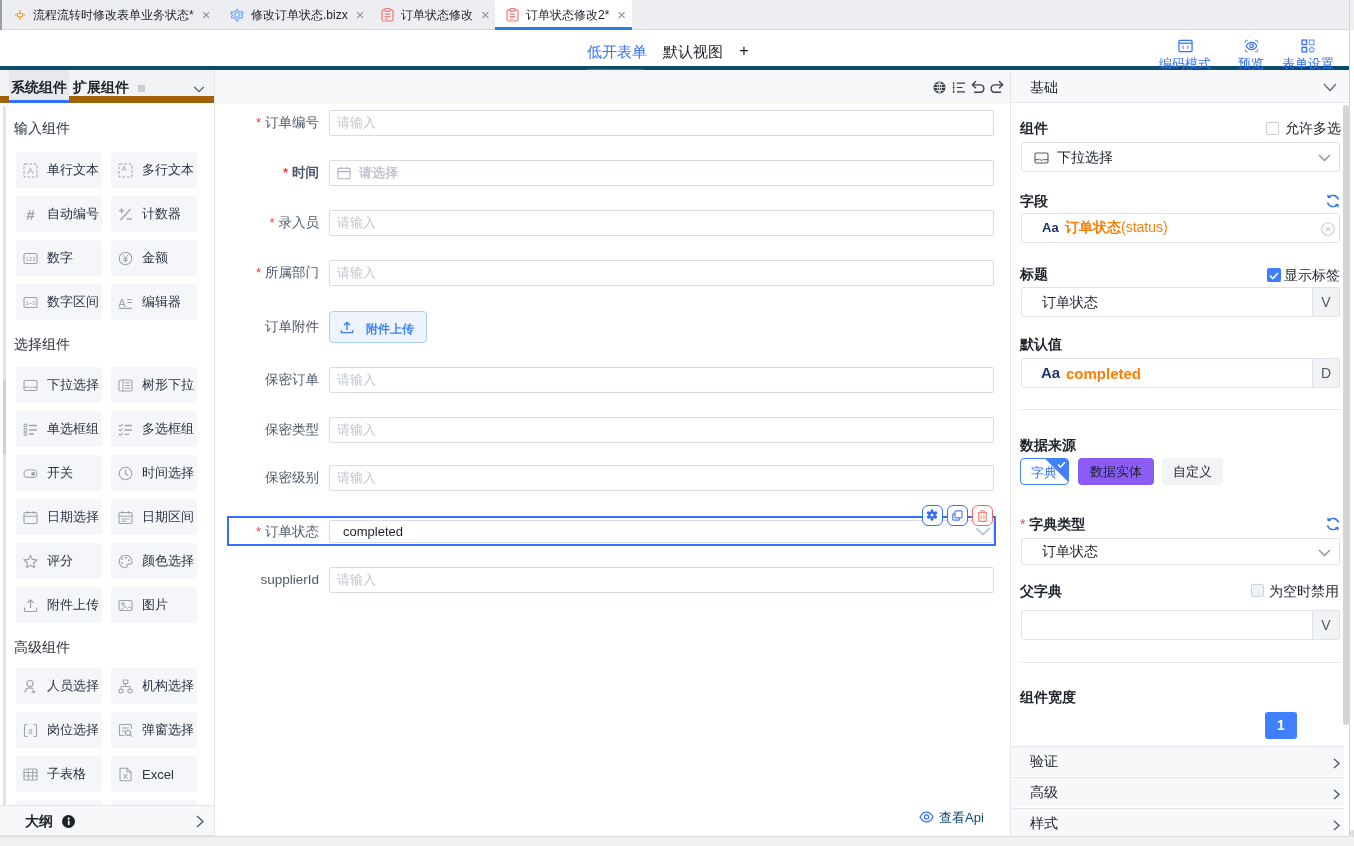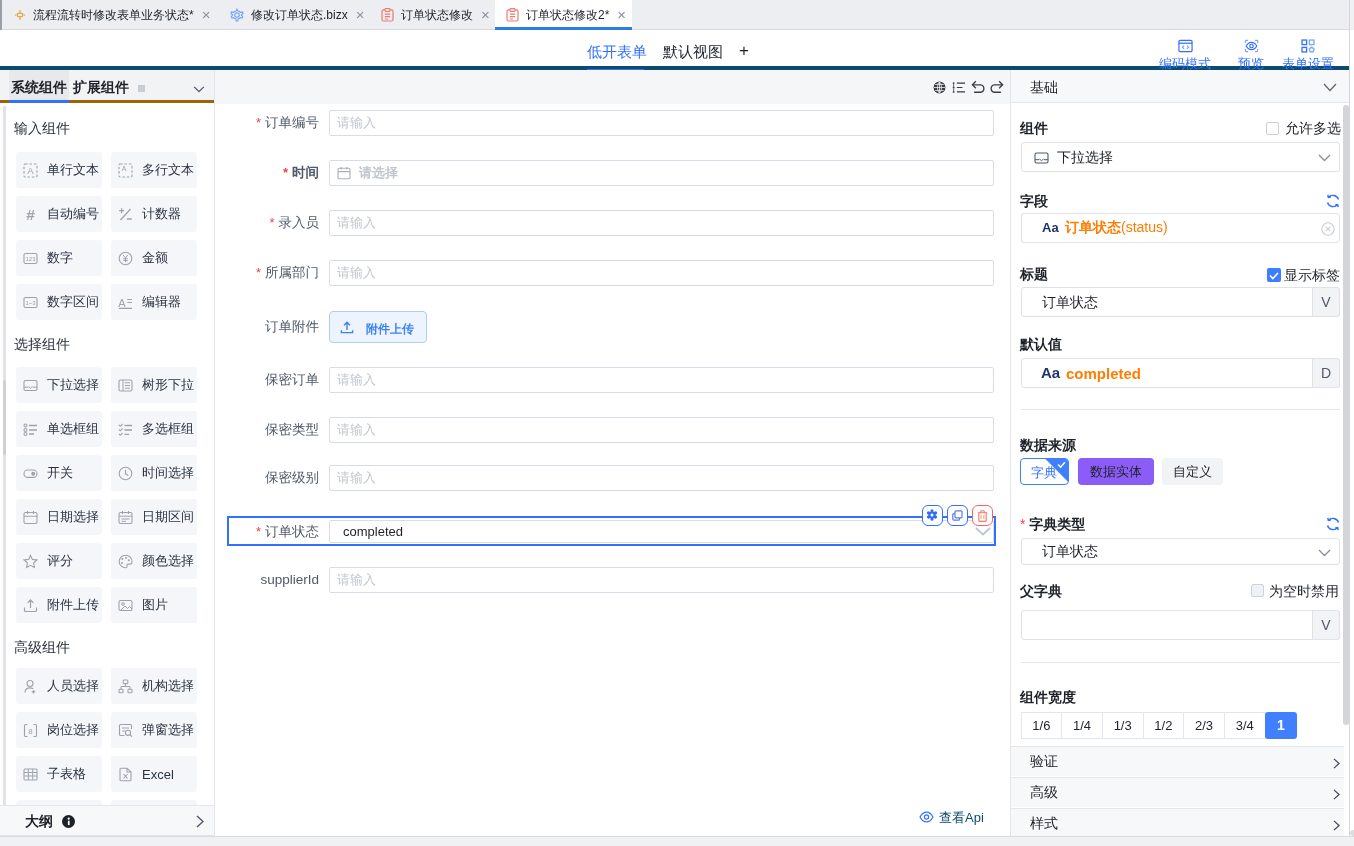--- a/index.html
+++ b/index.html
@@ -17,21 +17,21 @@
   #activetab .bar { position:absolute; left:0; bottom:0; width:100%; height:3px; background:#2b7de1; }
 
   
   #toolbar { left:0; top:30px; width:1354px; height:40px; background:#fff; border-bottom:4px solid #0c4a6e; }
   .vtab { position:absolute; top:13px; font-size:15px; }
   .rgroup { position:absolute; top:7px; width:70px; text-align:center; color:#3370ff; font-size:13px; }
   .rgroup svg { margin:0 auto 2px auto; }
 
   
   #sidebar { left:0; top:70px; width:215px; height:776px; background:#fff; border-right:1px solid #e5e6eb; overflow:hidden; }
-  #sidehead { position:absolute; left:0; top:0; width:214px; height:33px; background:#f2f3f5; border-bottom:3px solid #a16207; }
+  #sidehead { position:absolute; left:0; top:0; width:214px; height:33px; background:#f2f3f5; border-bottom:7px solid #a16207; }
   #sysblock { position:absolute; left:9px; top:0; width:60px; height:33px; background:#e7e9ec; }
   #sysline { position:absolute; left:9px; top:30px; width:60px; height:3px; background:#3370ff; }
   .sec-label { position:absolute; left:14px; font-size:14px; font-weight:400; color:#272e3b; }
   .cbtn { position:absolute; width:86px; height:36px; background:#f5f6fa; border-radius:3px; display:flex; align-items:center; font-size:13px; color:#2a3342; }
   .cbtn .ci { margin:0 9px 0 7px; flex:none; }
   #outline { position:absolute; left:0; top:735px; width:214px; height:31px; background:#f7f8fa; border-top:1px solid #e5e6eb; border-bottom:1px solid #e2e3e6; }
 
   
   #canvas { left:215px; top:70px; width:795px; height:767px; background:#fff; }
   #cstrip { position:absolute; left:0; top:0; width:795px; height:34px; background:#f5f6f7; }
@@ -540,28 +540,20 @@
   <div class="plabel" style="top:513px;">父字典</div>
   <div style="position:absolute;left:240px;top:514px;width:13px;height:13px;border:1px solid #ccd3dc;border-radius:2px;background:#eef1f6;"></div>
   <div style="position:absolute;left:258px;top:513px;font-size:14px;color:#1d2129;">为空时禁用</div>
   <div class="pbox" style="top:540px;">
     <div class="addon">V</div>
   </div>
 
   <div style="position:absolute;left:10px;top:592px;width:319px;height:1px;background:#e5e6eb;"></div>
 
   <div class="plabel" style="top:619px;">组件宽度</div>
-  <div style="position:absolute;left:9.5px;top:642px;width:245px;height:27px;display:flex;">
-    <div style="flex:1;border:1px solid #e5e6eb;border-right:none;text-align:center;line-height:25px;font-size:13px;color:#1d2129;">1/6</div>
-    <div style="flex:1;border:1px solid #e5e6eb;border-right:none;text-align:center;line-height:25px;font-size:13px;color:#1d2129;">1/4</div>
-    <div style="flex:1;border:1px solid #e5e6eb;border-right:none;text-align:center;line-height:25px;font-size:13px;color:#1d2129;">1/3</div>
-    <div style="flex:1;border:1px solid #e5e6eb;border-right:none;text-align:center;line-height:25px;font-size:13px;color:#1d2129;">1/2</div>
-    <div style="flex:1;border:1px solid #e5e6eb;border-right:none;text-align:center;line-height:25px;font-size:13px;color:#1d2129;">2/3</div>
-    <div style="flex:1;border:1px solid #e5e6eb;text-align:center;line-height:25px;font-size:13px;color:#1d2129;">3/4</div>
-  </div>
   <div style="position:absolute;left:254px;top:642px;width:32px;height:27px;background:#4080ff;border-radius:3px;text-align:center;line-height:27px;font-size:14px;font-weight:700;color:#fff;">1</div>
 
   <div class="collapsebar" style="top:707px;">高级
     <svg style="position:absolute;left:322px;top:11px;" width="7" height="11" viewBox="0 0 8 13" fill="none" stroke="#3f4a5a" stroke-width="1.5">
         <path d="M1 1 L7 6.5 L1 12"></path>
       </svg>
   </div>
   <div class="collapsebar" style="top:676px;">验证
     <svg style="position:absolute;left:322px;top:11px;" width="7" height="11" viewBox="0 0 8 13" fill="none" stroke="#3f4a5a" stroke-width="1.5">
         <path d="M1 1 L7 6.5 L1 12"></path>

